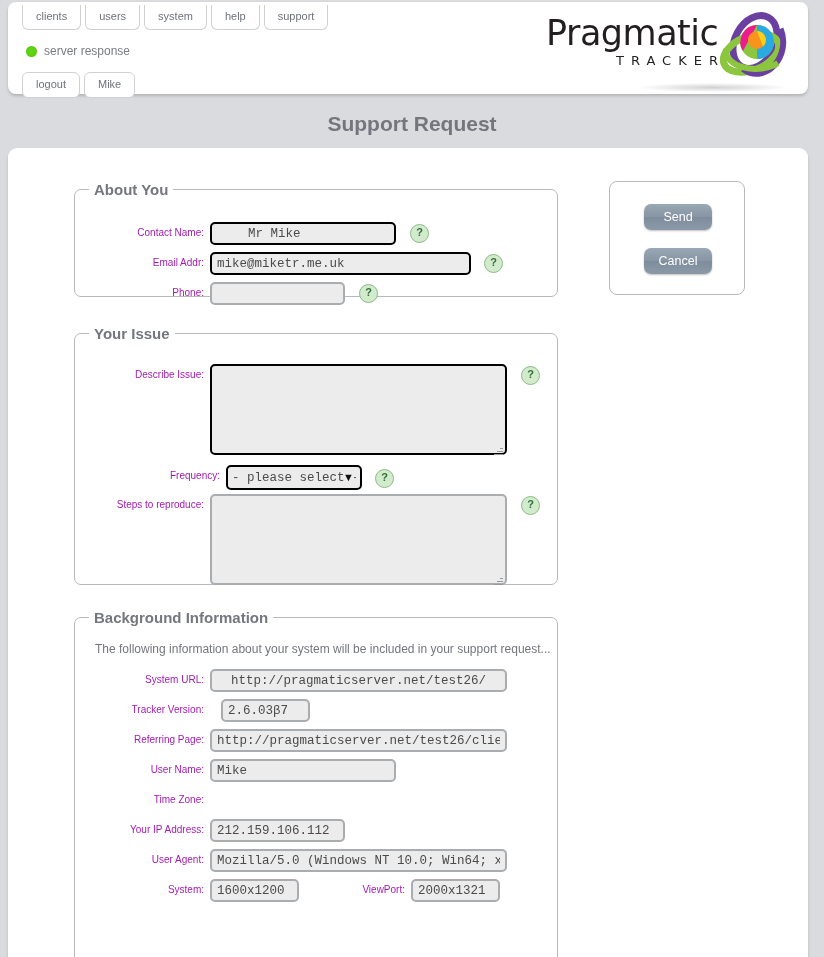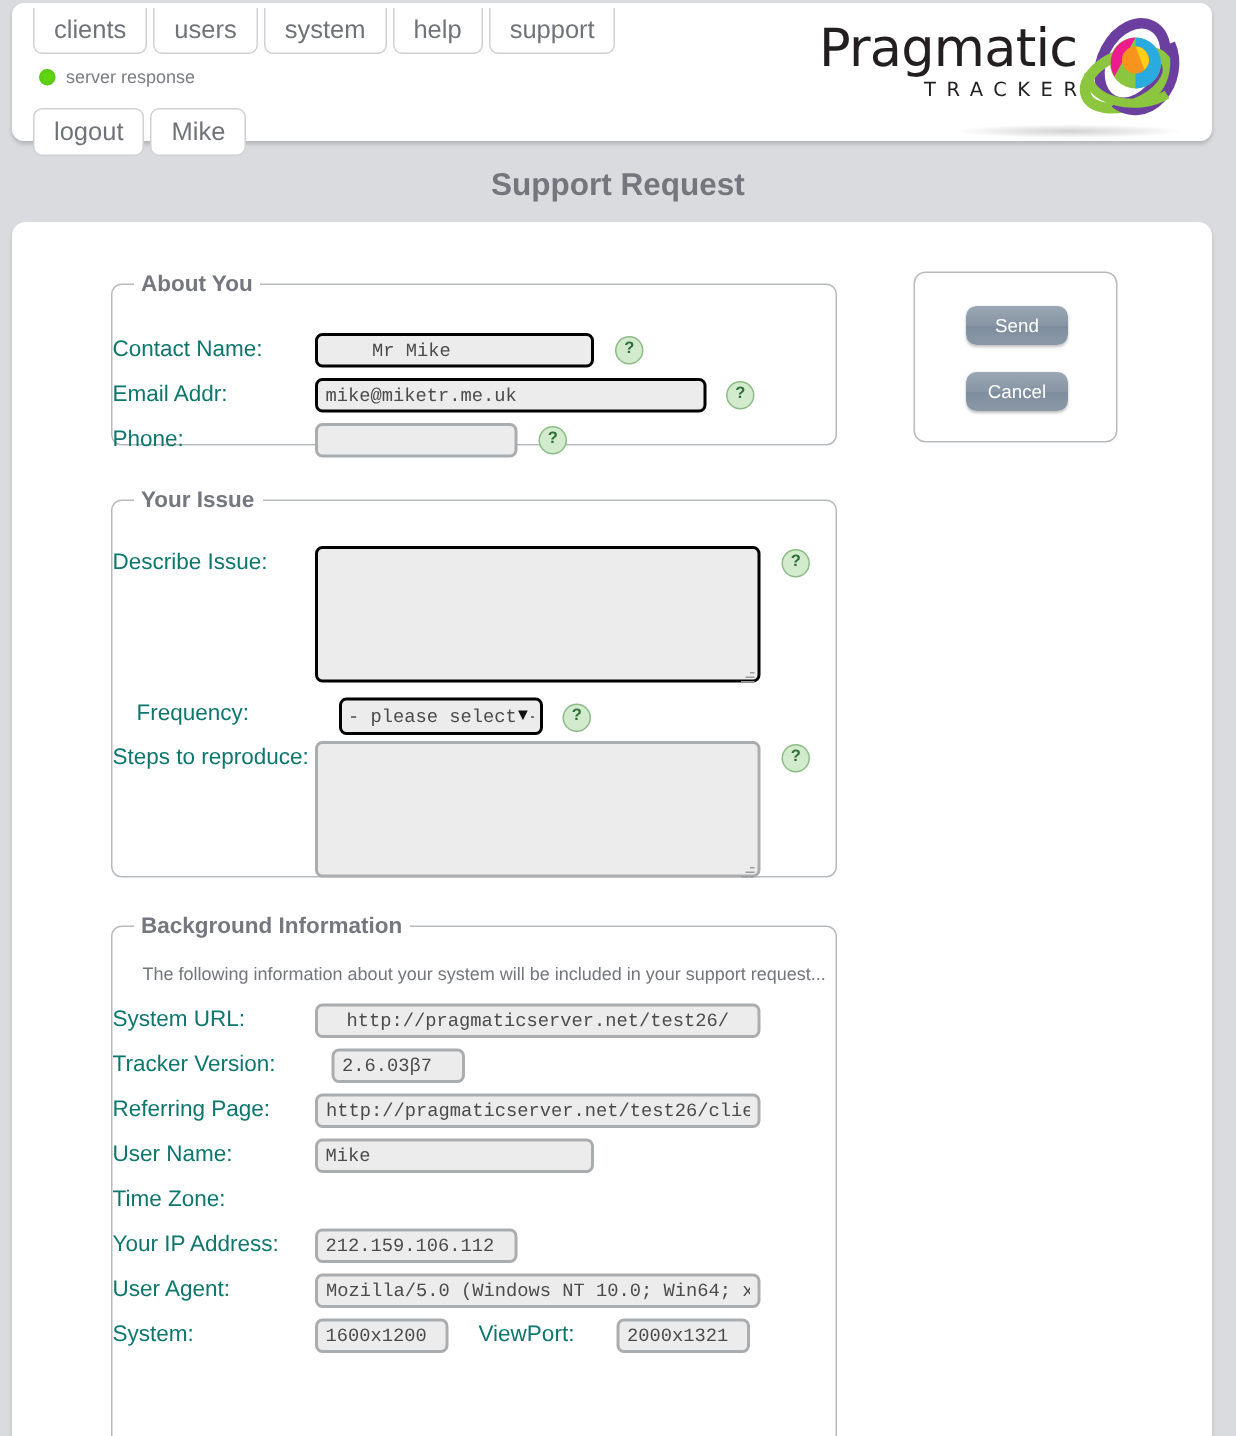--- a/index.html
+++ b/index.html
@@ -35,21 +35,21 @@
   }
   .tabrow.top { left: 14px; top: 3px; }
   .tabrow.bottom { left: 14px; top: 70px; }
 
   .tab {
     background: #fff;
     border: 1px solid #cfd1d4;
     border-top: none;
     border-radius: 0 0 6px 6px;
     padding: 6px 13px 7px 13px;
-    font-size: 17px;
+    font-size: 11px;
     color: #6f7378;
     line-height: 1;
     cursor: pointer;
     white-space: nowrap;
   }
   .tabrow.bottom .tab {
     border-top: 1px solid #cfd1d4;
     border-radius: 6px 6px 6px 6px;
   }
 
@@ -171,22 +171,23 @@
     box-sizing: border-box;
   }
 
   
   .row {
     position: absolute;
     display: flex;
     align-items: flex-start;
   }
   .lbl {
-    font-size: 15px;
-    color: #0f766e;
+    text-align: right;
+    font-size: 10px;
+    color: #a21caf;
     line-height: 22px;
     white-space: nowrap;
   }
 
   .fld {
     font-family: "Liberation Mono", "DejaVu Sans Mono", monospace;
     font-size: 12.5px;
     color: #4b4b4b;
     background: #ececec;
     border: 2px solid #aaadb0;

